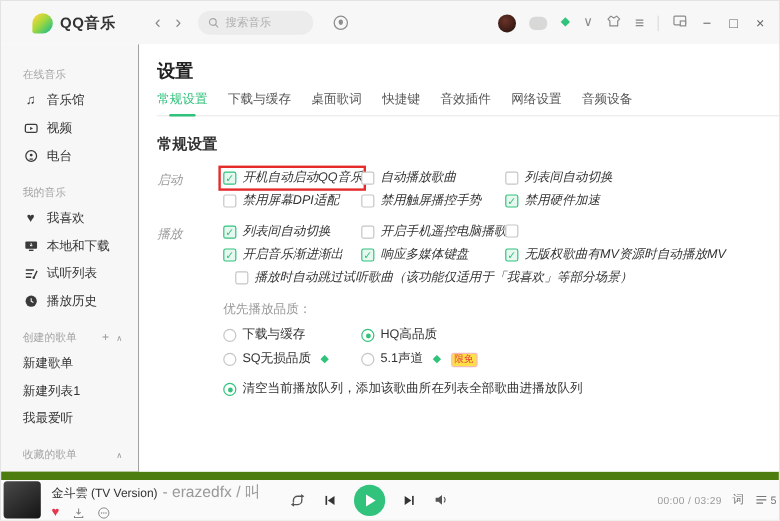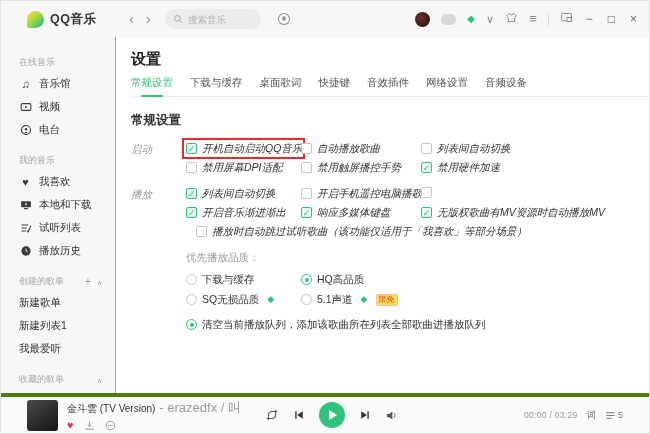--- a/index.html
+++ b/index.html
@@ -57,21 +57,21 @@
   .dot.sel{border-color:var(--accent);}
   .dot.sel::after{content:""; position:absolute; left:2.5px; top:2.5px; width:4px; height:4px; border-radius:50%; background:var(--accent);}
   .indent{margin-left:55px;}
   .q-label{font-size:10.5px; color:#999; margin:2px 0 8px;}
   .q-grid{display:grid; grid-template-columns:115px 1fr; row-gap:7px; margin-bottom:12px;}
   .dia{color:var(--accent); font-size:9px; margin-left:3px;}
   .badge{font-size:8px; color:var(--badge); background:#fde047; border:1px solid #f5baba; border-radius:2px; padding:0 2px; margin-left:3px; line-height:10px;}
   .r-rows{display:flex; flex-direction:row; gap:7px; margin-bottom:8px;}
 
   
-  .playerbar{flex:0 0 40px; background:#fafafa; border-top:4px solid #4d7c0f; display:flex; align-items:center; padding:0 26px;}
+  .playerbar{flex:0 0 40px; background:#fafafa; border-top:7px solid #4d7c0f; display:flex; align-items:center; padding:0 2px;}
   .album{width:31px; height:31px; border-radius:3px; background:linear-gradient(145deg,#4a4a4a,#141414); flex:0 0 31px;}
   .song-info{margin-left:9px; width:172px;}
   .song-line{display:flex; align-items:baseline; gap:4px; white-space:nowrap; overflow:hidden;}
   .song-title{font-size:10px; color:#333; cursor:pointer;}
   .song-artist{font-size:13px; color:#9a9a9a;}
   .song-acts{display:flex; gap:10px; align-items:center; margin-top:3px;}
   .act{background:none; border:none; cursor:pointer; display:inline-flex; font-size:11px; line-height:11px;}
   .act.heart{color:#e5384f;}
   .controls{display:flex; align-items:center; gap:14px; margin-left:26px;}
   .ctl{background:none; border:none; cursor:pointer; display:inline-flex; align-items:center;}

